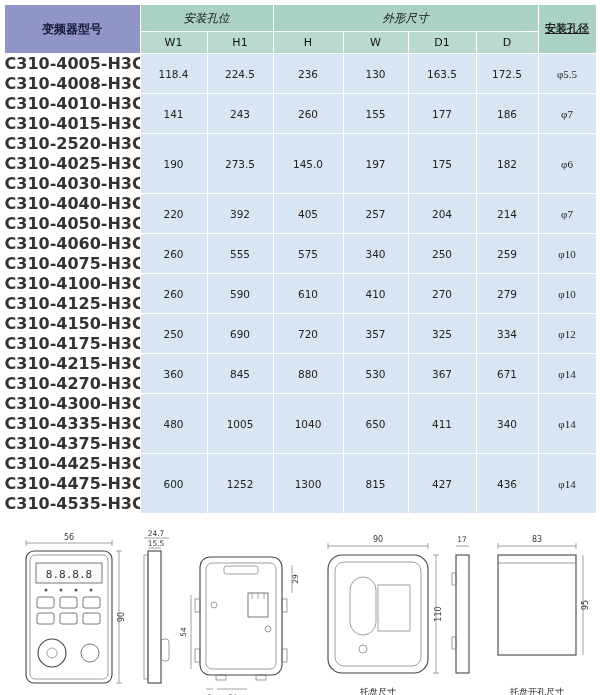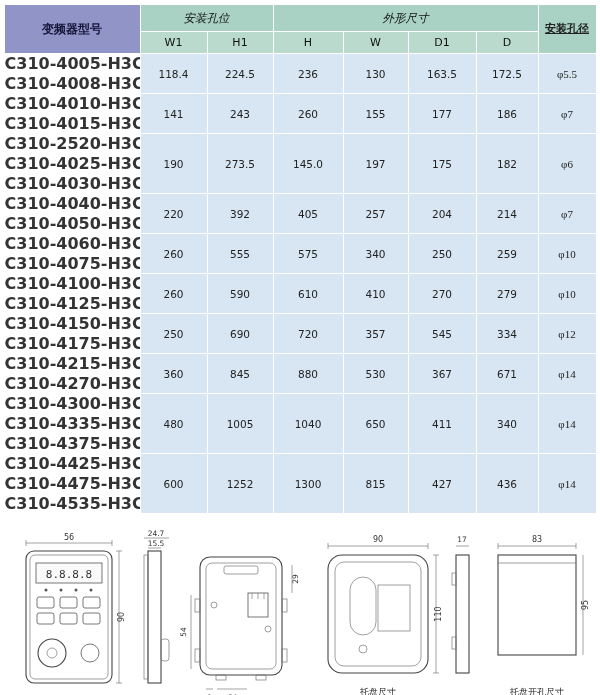--- a/index.html
+++ b/index.html
@@ -193,21 +193,21 @@
         </tr>
         <tr>
           <td class="model-cell">C310-4125-H3C</td>
         </tr>
         <tr>
           <td class="model-cell">C310-4150-H3C</td>
           <td class="num-cell" rowspan="2">250</td>
           <td class="num-cell" rowspan="2">690</td>
           <td class="num-cell" rowspan="2">720</td>
           <td class="num-cell" rowspan="2">357</td>
-          <td class="num-cell" rowspan="2">545</td>
+          <td class="num-cell" rowspan="2">325</td>
           <td class="num-cell" rowspan="2">334</td>
           <td class="num-cell hole-cell" rowspan="2">φ12</td>
         </tr>
         <tr>
           <td class="model-cell">C310-4175-H3C</td>
         </tr>
         <tr>
           <td class="model-cell">C310-4215-H3C</td>
           <td class="num-cell" rowspan="2">360</td>
           <td class="num-cell" rowspan="2">845</td>

